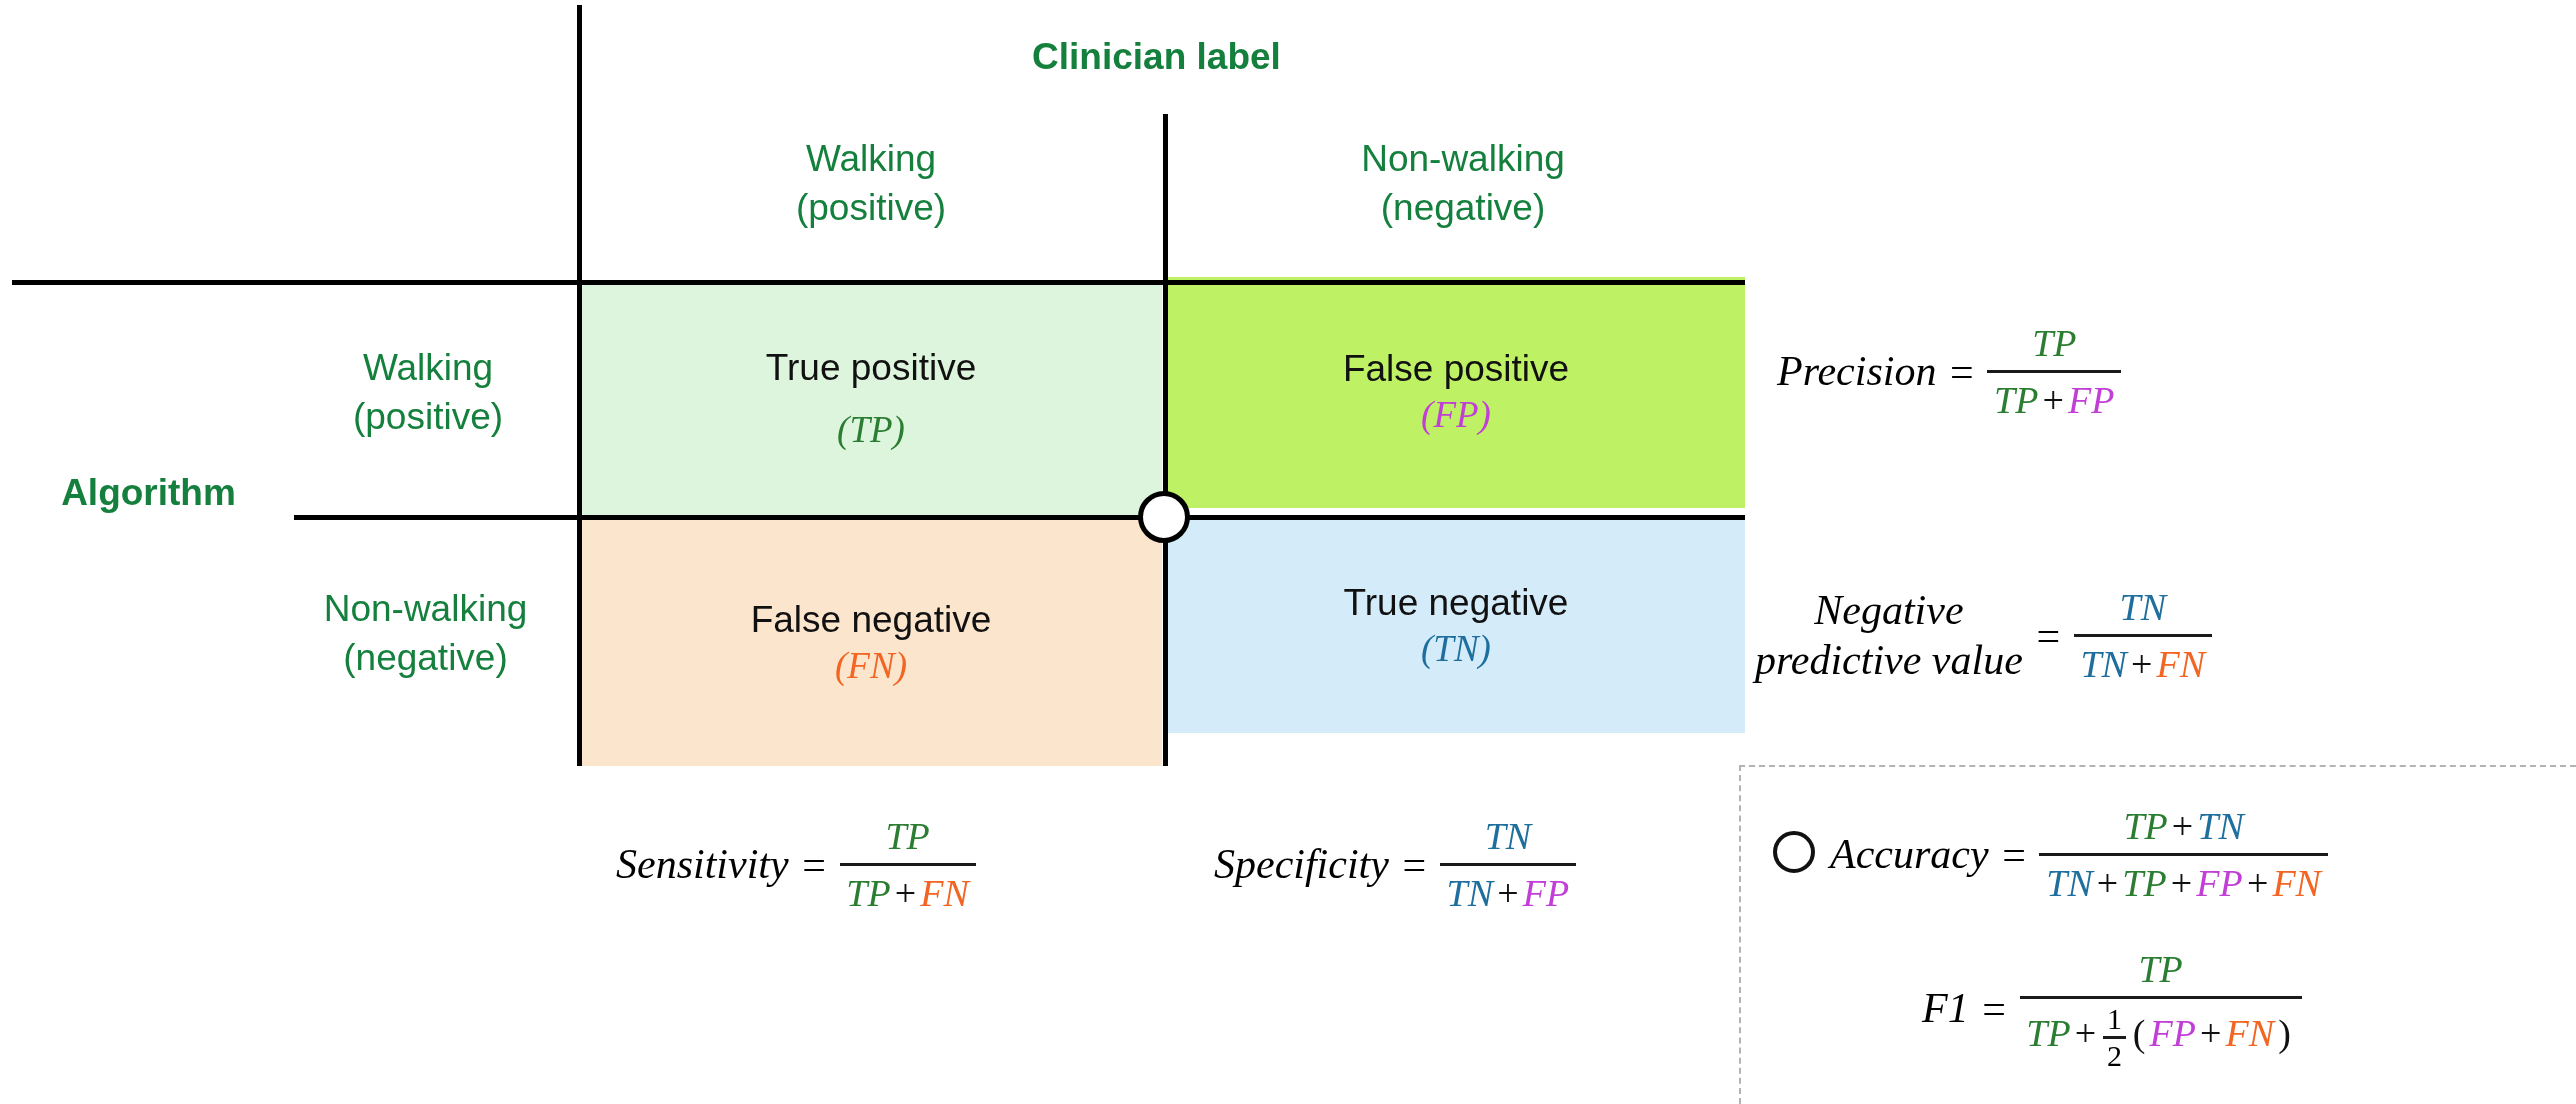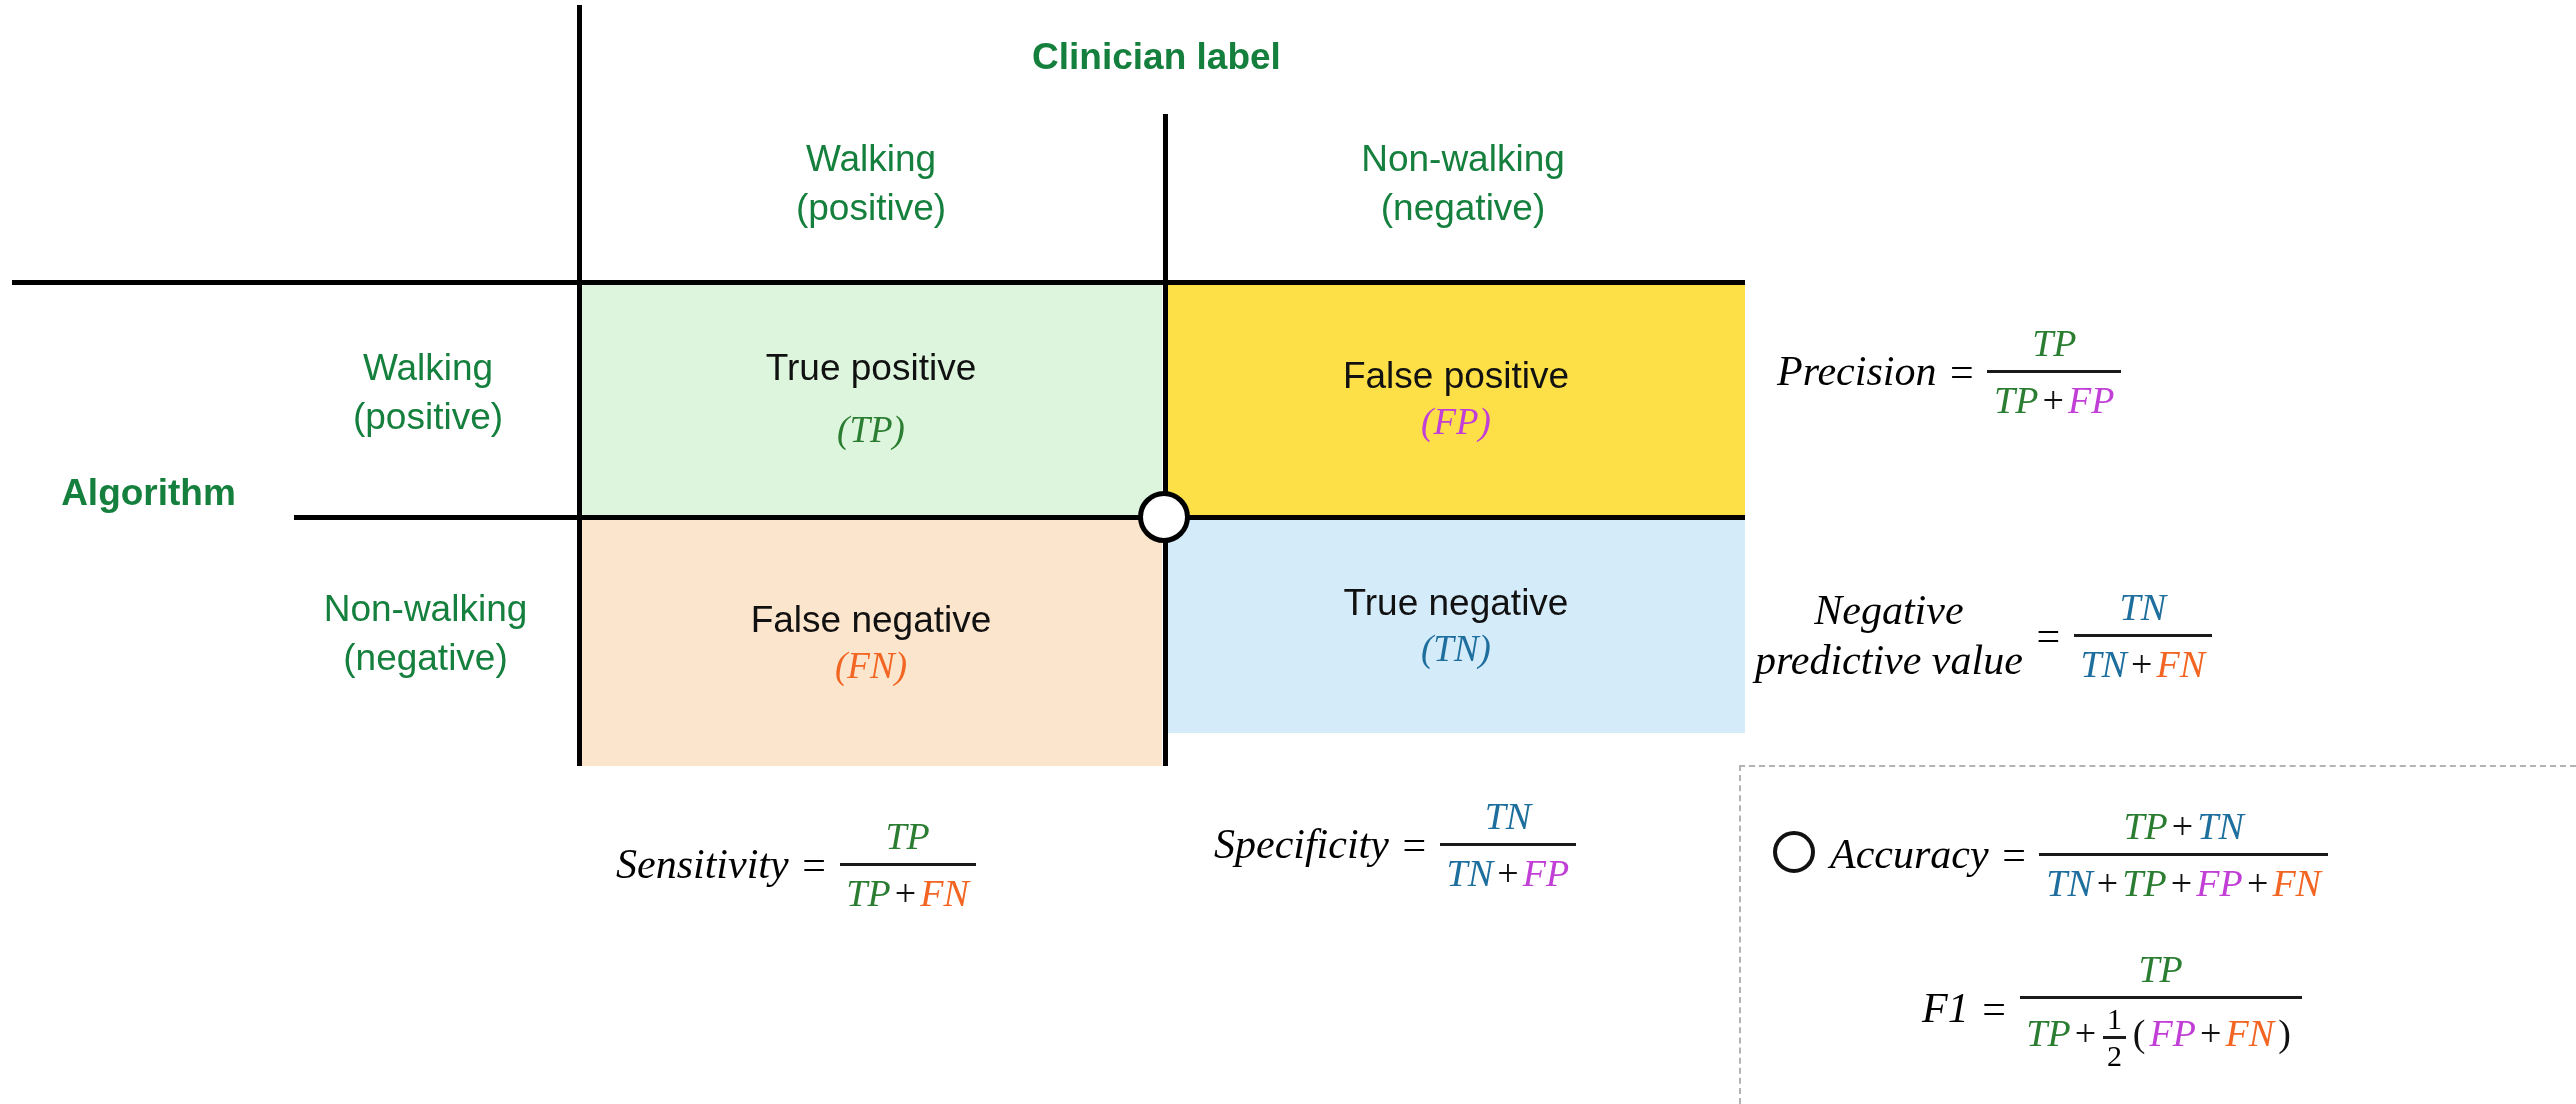--- a/index.html
+++ b/index.html
@@ -56,21 +56,21 @@
         border:4.8px solid #111;box-sizing:border-box;}
 </style>
 </head>
 <body>
 
 <div class="cell" style="left:580px;top:284px;width:582px;height:231px;background:#ddf5dd;gap:16px;">
   <div class="c-name">True positive</div>
   <div class="c-abbr tp">(TP)</div>
 </div>
 
-<div class="cell" style="left:1167px;top:284px;width:578px;height:231px;background:#fde047;">
+<div class="cell" style="left:1167px;top:277px;width:578px;height:231px;background:#bef264;">
   <div class="c-name">False positive</div>
   <div class="c-abbr fp">(FP)</div>
 </div>
 
 <div class="cell" style="left:580px;top:520px;width:582px;height:246px;background:#fbe5cc;">
   <div class="c-name">False negative</div>
   <div class="c-abbr fn">(FN)</div>
 </div>
 
 <div class="cell" style="left:1167px;top:520px;width:578px;height:213px;background:#d4ebfa;">
@@ -145,21 +145,21 @@
   <span class="eq">=</span>
   <span class="frac">
     <span class="num tp">TP</span>
     <span class="bar"></span>
     <span class="den">
       <span class="tp">TP</span><span class="op">+</span><span class="fn">FN</span>
     </span>
   </span>
 </div>
 
-<div class="math" style="left:1214px;top:794px;">
+<div class="math" style="left:1214px;top:814px;">
   <span class="lhs">Specificity</span>
   <span class="eq">=</span>
   <span class="frac">
     <span class="num tn">TN</span>
     <span class="bar"></span>
     <span class="den">
       <span class="tn">TN</span><span class="op">+</span><span class="fp">FP</span>
     </span>
   </span>
 </div>

